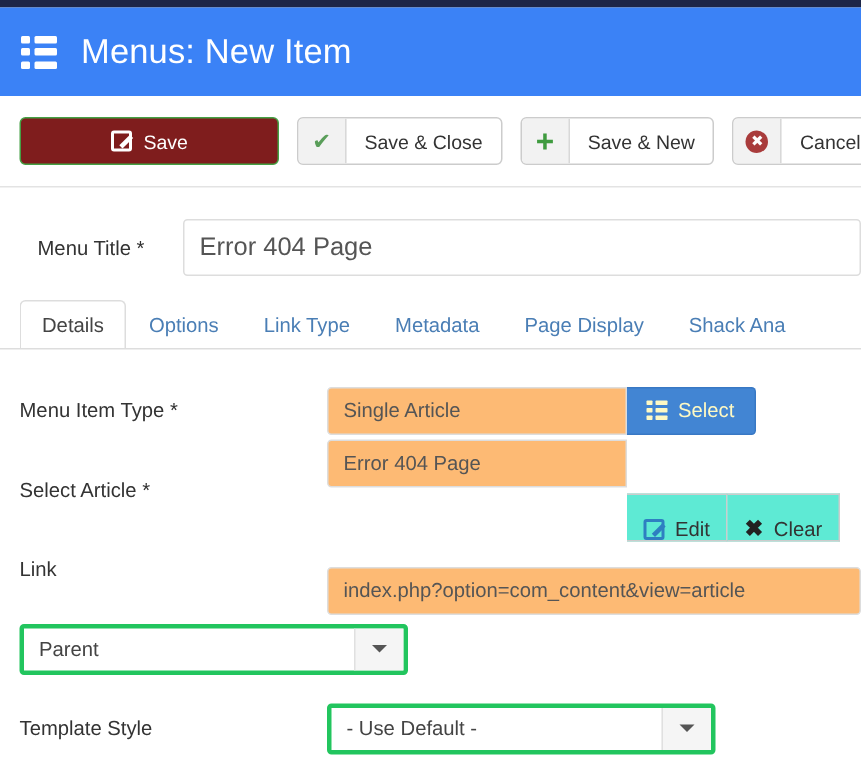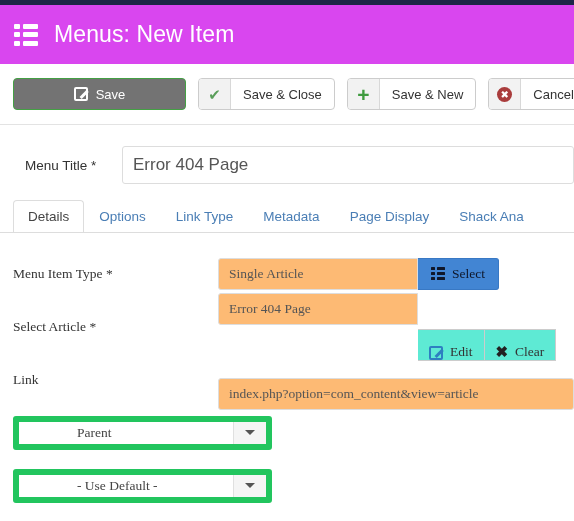--- a/index.html
+++ b/index.html
@@ -19,21 +19,21 @@
   }
 
   
   .topstrip {
     height: 5px;
     background: #1d2647;
     width: 100%;
   }
   .header {
     height: 59px;
-    background: #d946ef;
+    background: #3b82f6;
     display: flex;
     align-items: center;
     padding-left: 14px;
   }
   .header-icon {
     width: 24px;
     height: 22px;
     display: flex;
     flex-direction: column;
     justify-content: space-between;
@@ -69,21 +69,21 @@
     background: #ffffff;
     height: 61px;
     border-bottom: 1px solid #e3e3e3;
     display: flex;
     align-items: center;
     padding-left: 13px;
     overflow: hidden;
   }
   .btn-primary {
     height: 32px;
-    background: #737373;
+    background: #7f1d1d;
     border: 1px solid #44a044;
     border-radius: 4px;
     color: #ffffff;
     font-size: 13px;
     display: flex;
     align-items: center;
     justify-content: center;
     width: 173px;
     flex: 0 0 auto;
     cursor: pointer;
@@ -207,21 +207,21 @@
   }
   .tab.active {
     color: #444444;
     background: #ffffff;
     border-color: #dddddd;
     border-top-left-radius: 4px;
     border-top-right-radius: 4px;
   }
 
   
-  .form { padding-top: 14px; font-family: Liberation Serif, serif; }
+  .form { padding-top: 14px; }
   .frow {
     display: flex;
     align-items: center;
     height: 53px;
     padding-left: 13px;
   }
   .flabel {
     width: 205px;
     font-size: 13.5px;
     color: #333333;
@@ -246,21 +246,21 @@
     border-radius: 3px;
     margin-top: 28px;
   }
 
   .btn-select {
     height: 32px;
     background: #4285d3;
     border: 1px solid #3878c4;
     border-left: none;
     border-radius: 0 3px 3px 0;
-    color: #0f172a;
+    color: #fef9c3;
     display: flex;
     align-items: center;
     padding: 0 13px;
     font-size: 13.5px;
     cursor: pointer;
     flex: 0 0 auto;
     white-space: nowrap;
   }
   .btn-select .lbl { margin-left: 7px; }
 
@@ -278,29 +278,28 @@
     flex: 0 0 auto;
     white-space: nowrap;
     margin-top: 36px;
   }
   .btn-plain .lbl { margin-left: 7px; }
   .btn-plain .x-glyph { font-size: 15px; font-weight: bold; color: #222222; line-height: 1; }
 
   .select-box {
     height: 34px;
     width: 259px;
-    border: 6px solid #22c55e;
+    border: 3px solid #22c55e;
     border-radius: 3px;
     background: #ffffff;
     display: flex;
     align-items: stretch;
     flex: 0 0 auto;
     cursor: pointer;
     overflow: hidden;
-    padding-left: 48px;
   }
   .select-box .val {
     flex: 1;
     display: flex;
     align-items: center;
     padding: 0 10px;
     font-size: 13.5px;
     color: #444444;
     white-space: nowrap;
     overflow: hidden;
@@ -440,20 +439,21 @@
       <span class="select-box">
         <span class="val">Parent</span>
         <span class="caret">
             <span class="caret-glyph"></span>
           </span>
       </span>
     </span>
   </div>
 
   <div class="frow">
+    <span class="flabel">Template Style</span>
     <span class="fcontrol">
       <span class="select-box">
         <span class="val">- Use Default -</span>
         <span class="caret">
             <span class="caret-glyph"></span>
           </span>
       </span>
     </span>
   </div>
 

